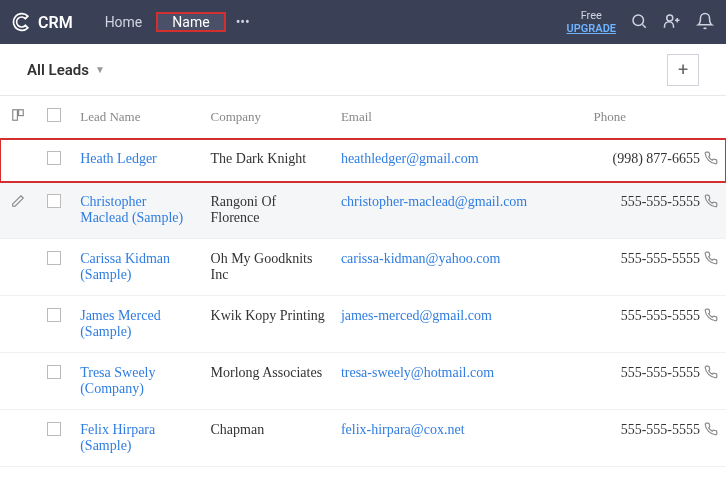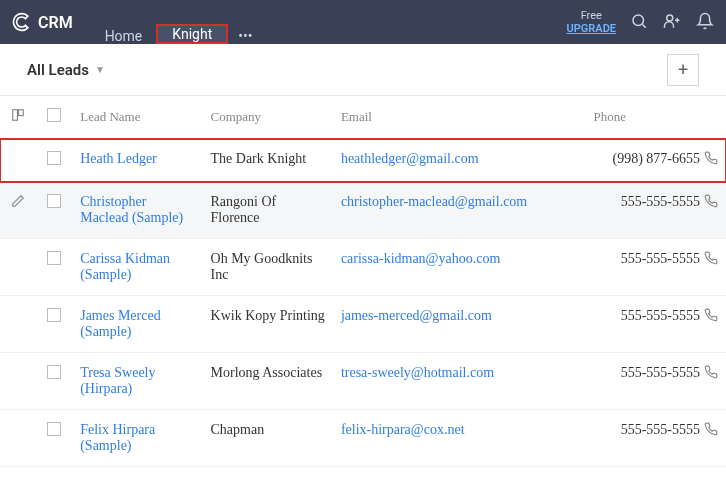--- a/index.html
+++ b/index.html
@@ -1,21 +1,21 @@
 <!DOCTYPE html>
 <html><head>
   <meta charset="utf-8">
   <style>
     * { box-sizing: border-box; margin: 0; padding: 0; }
     body { font-family: -apple-system, BlinkMacSystemFont, "Segoe UI", Roboto, Arial, sans-serif; font-size: 14px; color: #333; background: #fff; width: 726px; height: 500px; overflow: hidden; }
     
     .topbar { background: #3a4056; height: 44px; display: flex; align-items: center; padding: 0 12px; color: #fff; }
     .logo { display: flex; align-items: center; gap: 6px; font-weight: 600; font-size: 16px; margin-right: 18px; }
     .logo svg { width: 20px; height: 20px; }
-    .nav { display: flex; align-items: flex-end; height: 44px; }
+    .nav { display: flex; align-items: center; height: 44px; }
     .nav-item { display: flex; align-items: center; padding: 0 14px; cursor: pointer; color: #d0d4e0; font-size: 14px; }
     .nav-item.active { color: #fff; border: 2px solid #d32f2f; background: #4a5068; }
     .nav-more { padding: 0 10px; color: #d0d4e0; cursor: pointer; display:flex;align-items:center;}
     .spacer { flex: 1; }
     .upgrade { text-align: center; font-size: 11px; line-height: 1.2; margin-right: 14px; }
     .upgrade a { color: #6fb4ff; text-decoration: underline; font-weight: 600; }
     .upgrade .free { color: #d0d4e0; }
     .top-icons { display: flex; gap: 14px; align-items: center; }
     .top-icons span { cursor: pointer; color: #d0d4e0; }
     
@@ -49,21 +49,21 @@
 
 <div class="topbar">
   <div class="logo">
     <svg viewBox="0 0 24 24" fill="none" stroke="#fff" stroke-width="2">
         <path d="M12 2a10 10 0 1 0 7 17l-3-3a6 6 0 1 1 0-8l3-3a10 10 0 0 0-7-3z"></path>
       </svg>
     <span>CRM</span>
   </div>
   <div class="nav">
     <div class="nav-item">Home</div>
-    <div class="nav-item active">Knight</div>
+    <div class="nav-item active">Name</div>
     <div class="nav-more">•••</div>
   </div>
   <div class="spacer"></div>
   <div class="upgrade">
     <div class="free">Free</div>
     <a>UPGRADE</a>
   </div>
   <div class="top-icons">
     <span>
       <svg width="18" height="18" viewBox="0 0 24 24" fill="none" stroke="currentColor" stroke-width="2">
@@ -179,21 +179,21 @@
               <span class="phone-num">555-555-5555</span>
               <span class="phonelink"><svg width="14" height="14" viewBox="0 0 24 24" fill="none" stroke="currentColor" stroke-width="2">
                   <path d="M22 16.92v3a2 2 0 0 1-2.18 2A19.86 19.86 0 0 1 2.08 4.18 2 2 0 0 1 4.06 2h3a2 2 0 0 1 2 1.72c.13.96.37 1.9.72 2.8a2 2 0 0 1-.45 2.11L8 10a16 16 0 0 0 6 6l1.37-1.37a2 2 0 0 1 2.11-.45c.9.35 1.84.59 2.8.72A2 2 0 0 1 22 16.92z"></path>
                 </svg></span>
             </div>
           </td>
         </tr>
         <tr>
           <td class="col-action"></td>
           <td class="col-check"><span class="checkbox"></span></td>
-          <td class="col-name"><span class="link">Tresa Sweely (Hirpara)</span></td>
+          <td class="col-name"><span class="link">Tresa Sweely (Company)</span></td>
           <td class="col-company">Morlong Associates</td>
           <td class="col-email"><span class="link">tresa-sweely@hotmail.com</span></td>
           <td class="col-phone">
             <div class="phone-cell">
               <span class="phone-num">555-555-5555</span>
               <span class="phonelink"><svg width="14" height="14" viewBox="0 0 24 24" fill="none" stroke="currentColor" stroke-width="2">
                   <path d="M22 16.92v3a2 2 0 0 1-2.18 2A19.86 19.86 0 0 1 2.08 4.18 2 2 0 0 1 4.06 2h3a2 2 0 0 1 2 1.72c.13.96.37 1.9.72 2.8a2 2 0 0 1-.45 2.11L8 10a16 16 0 0 0 6 6l1.37-1.37a2 2 0 0 1 2.11-.45c.9.35 1.84.59 2.8.72A2 2 0 0 1 22 16.92z"></path>
                 </svg></span>
             </div>
           </td>

